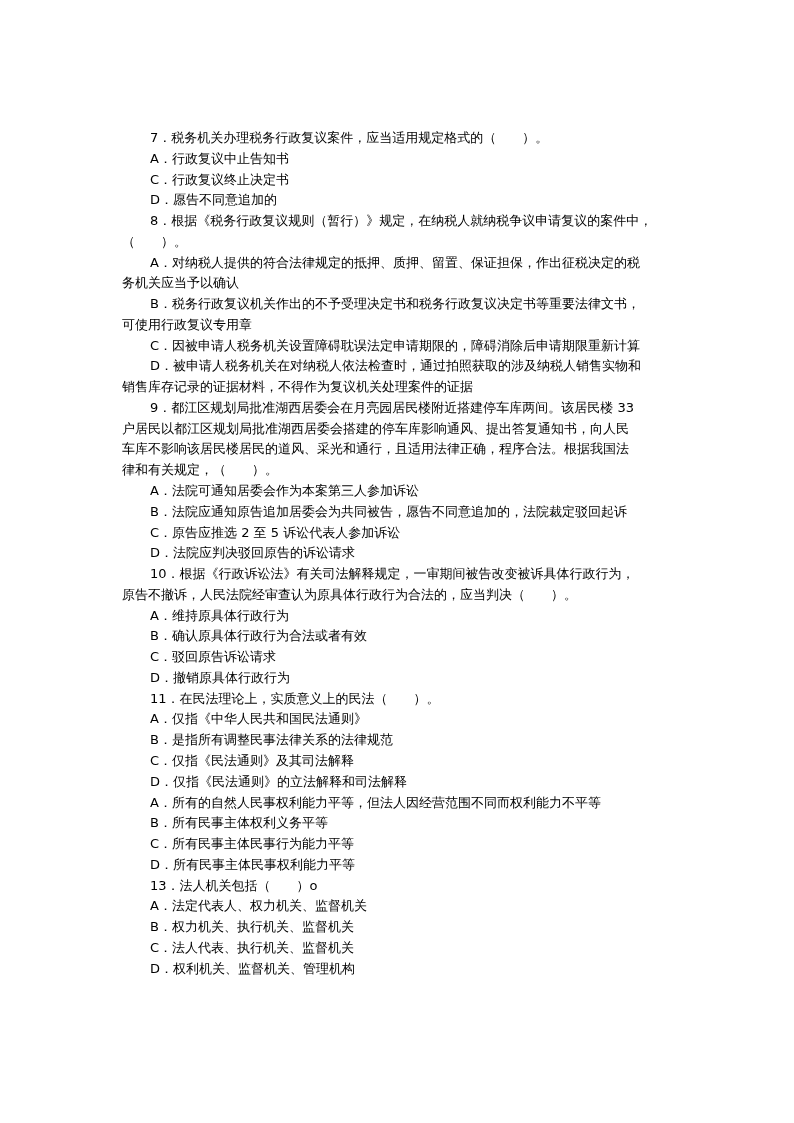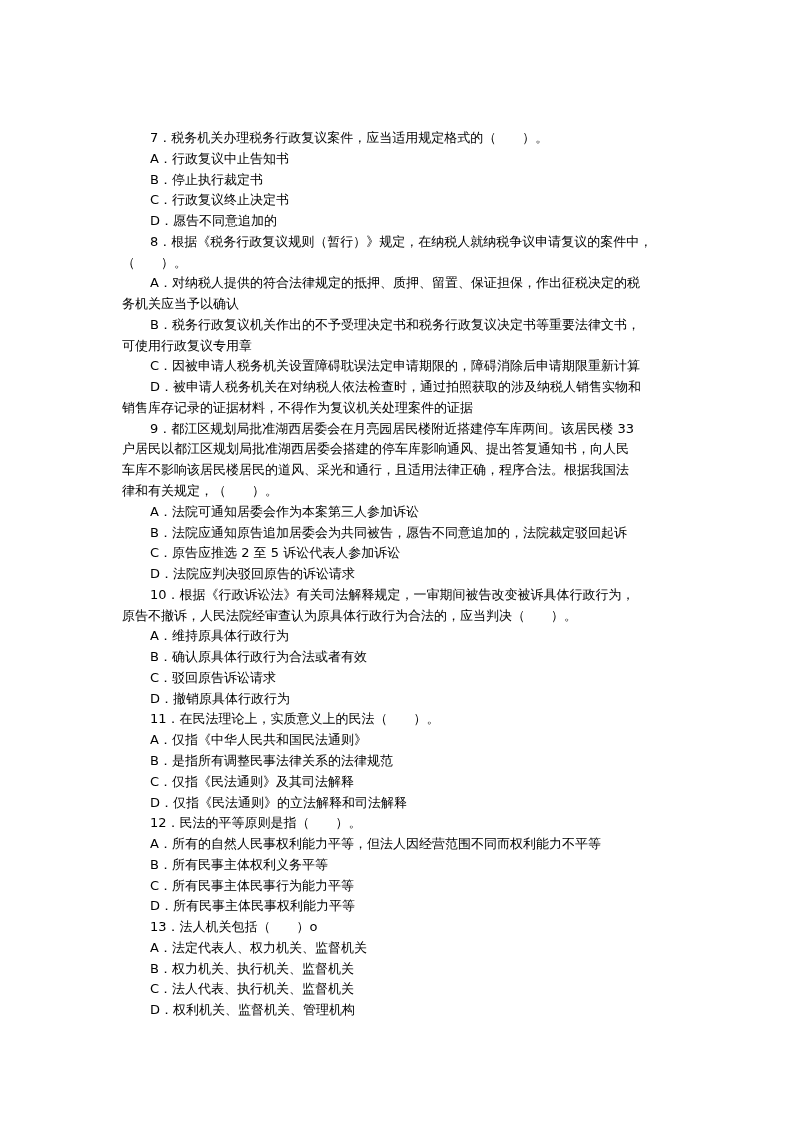--- a/index.html
+++ b/index.html
@@ -20,21 +20,20 @@
   .qblock { margin: 0; }
 </style>
 </head>
 <body>
 
 <div class="page">
 
   <div class="qblock">
     <div class="line ind">7．税务机关办理税务行政复议案件，应当适用规定格式的（　　）。</div>
     <div class="line ind">A．行政复议中止告知书</div>
-    <div class="line ind">B．停止执行裁定书</div>
     <div class="line ind">C．行政复议终止决定书</div>
     <div class="line ind">D．愿告不同意追加的</div>
   </div>
 
   <div class="qblock">
     <div class="line ind">8．根据《税务行政复议规则（暂行）》规定，在纳税人就纳税争议申请复议的案件中，</div>
     <div class="line">（　　）。</div>
     <div class="line ind">A．对纳税人提供的符合法律规定的抵押、质押、留置、保证担保，作出征税决定的税</div>
     <div class="line">务机关应当予以确认</div>
     <div class="line ind">B．税务行政复议机关作出的不予受理决定书和税务行政复议决定书等重要法律文书，</div>
@@ -66,21 +65,20 @@
 
   <div class="qblock">
     <div class="line ind">11．在民法理论上，实质意义上的民法（　　）。</div>
     <div class="line ind">A．仅指《中华人民共和国民法通则》</div>
     <div class="line ind">B．是指所有调整民事法律关系的法律规范</div>
     <div class="line ind">C．仅指《民法通则》及其司法解释</div>
     <div class="line ind">D．仅指《民法通则》的立法解释和司法解释</div>
   </div>
 
   <div class="qblock">
-    <div class="line ind">12．民法的平等原则是指（　　）。</div>
     <div class="line ind">A．所有的自然人民事权利能力平等，但法人因经营范围不同而权利能力不平等</div>
     <div class="line ind">B．所有民事主体权利义务平等</div>
     <div class="line ind">C．所有民事主体民事行为能力平等</div>
     <div class="line ind">D．所有民事主体民事权利能力平等</div>
   </div>
 
   <div class="qblock">
     <div class="line ind">13．法人机关包括（　　）o</div>
     <div class="line ind">A．法定代表人、权力机关、监督机关</div>
     <div class="line ind">B．权力机关、执行机关、监督机关</div>

